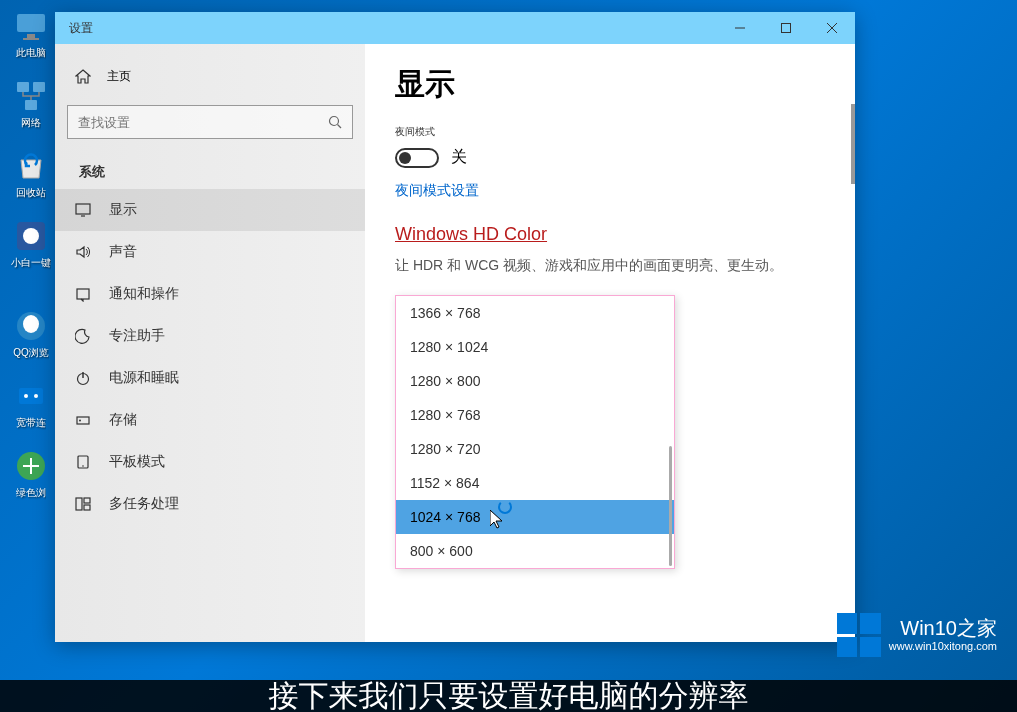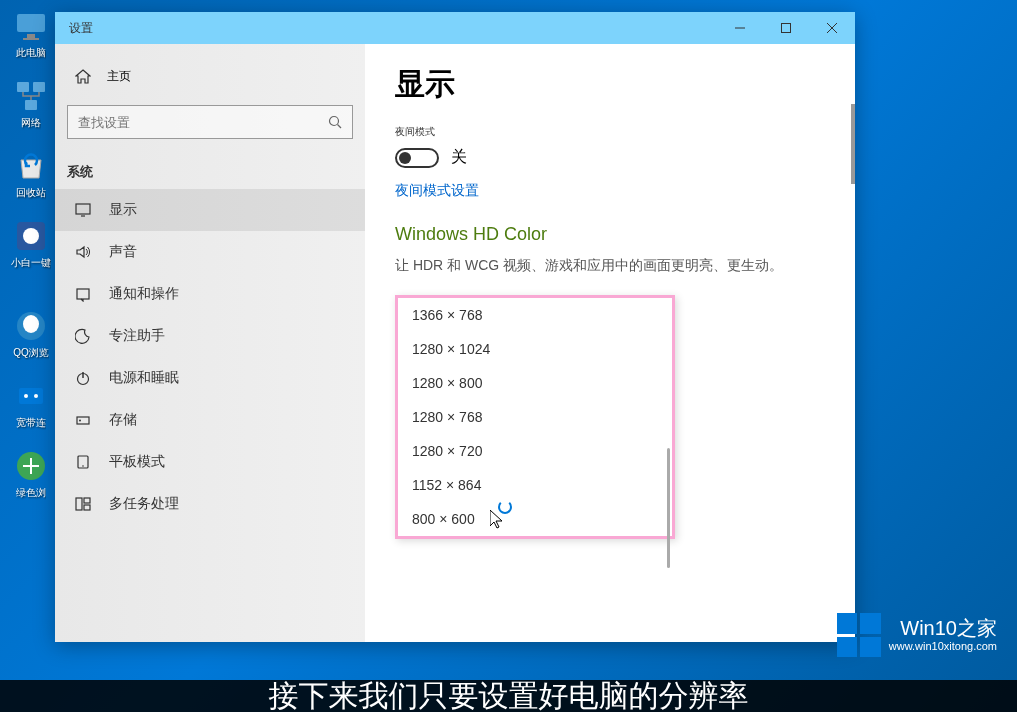--- a/index.html
+++ b/index.html
@@ -19,37 +19,37 @@
     .titlebar-controls { display: flex; }
     .titlebar-btn { width: 46px; height: 32px; display: flex; align-items: center; justify-content: center; cursor: pointer; font-size: 11px; color: #333; }
     
     .window-body { flex: 1; display: flex; overflow: hidden; }
     
     .sidebar { width: 310px; background: linear-gradient(to right, #e8e8e8, #f0f0f0); padding: 14px 0; overflow-y: auto; }
     .home-row { display: flex; align-items: center; padding: 10px 20px; cursor: pointer; font-size: 12px; }
     .home-row svg { margin-right: 16px; }
     .search-box { margin: 10px 12px 16px 12px; height: 34px; border: 1px solid #999; background: rgba(255,255,255,0.5); display: flex; align-items: center; padding: 16px 10px; }
     .search-box input { flex: 1; border: none; background: transparent; font-size: 13px; outline: none; color: #666; }
-    .category-label { padding: 8px 12px; font-size: 13px; font-weight: 600; color: #333; }
+    .category-label { padding: 8px 24px; font-size: 13px; font-weight: 600; color: #333; }
     .sidebar-item { display: flex; align-items: center; padding: 12px 20px; cursor: pointer; font-size: 14px; color: #333; }
     .sidebar-item svg { margin-right: 18px; flex-shrink: 0; }
     .sidebar-item.active { background: rgba(0,0,0,0.08); }
     
     .content { flex: 1; padding: 20px 30px; overflow-y: auto; position: relative; background: white; }
     .content h1 { font-size: 30px; font-weight: 600; margin-bottom: 20px; }
     .content h2 { font-size: 20px; font-weight: 400; margin-bottom: 16px; color: #333; }
-    .content h3 { font-size: 18px; font-weight: 400; margin-bottom: 12px; margin-top: 24px; color: #4d7c0f; }
+    .content h3 { font-size: 18px; font-weight: 400; margin-bottom: 12px; margin-top: 24px; color: #b91c1c; text-decoration: underline; }
     .setting-label { font-size: 10px; margin-bottom: 8px; color: #333; }
     .toggle-row { display: flex; align-items: center; gap: 12px; margin-bottom: 14px; }
     .toggle { width: 44px; height: 20px; border: 2px solid #333; border-radius: 10px; position: relative; cursor: pointer; }
     .toggle-knob { width: 12px; height: 12px; background: #333; border-radius: 50%; position: absolute; left: 2px; top: 2px; }
     .link { color: #0066cc; font-size: 14px; cursor: pointer; }
     .desc-text { font-size: 14px; color: #555; margin-bottom: 20px; }
     
-    .dropdown-open { position: relative; width: 280px; border: 3px solid #f9a8d4; background: white; box-shadow: 2px 2px 8px rgba(0,0,0,0.15); }
+    .dropdown-open { position: relative; width: 280px; border: 1px solid #f9a8d4; background: white; box-shadow: 2px 2px 8px rgba(0,0,0,0.15); }
     .dropdown-scroll { position: absolute; right: 2px; top: 150px; width: 3px; height: 120px; background: #aaa; border-radius: 2px; }
     .dropdown-option { padding: 9px 14px; font-size: 14px; cursor: pointer; color: #333; }
     .dropdown-option.selected { background: #4fa3e3; color: #000; }
     
     .cursor-overlay { position: absolute; left: 490px; top: 510px; pointer-events: none; z-index: 100; }
     .wait-spinner { position: absolute; left: 498px; top: 500px; width: 14px; height: 14px; border: 2px solid #0078d7; border-top-color: transparent; border-radius: 50%; z-index: 101; }
     
     .content-scrollbar { position: absolute; right: 0; top: 60px; width: 4px; height: 80px; background: #999; }
     
     .watermark { position: absolute; right: 20px; bottom: 55px; color: white; text-align: right; display: flex; align-items: center; gap: 8px; z-index: 50; }
@@ -251,20 +251,21 @@
         <div class="desc-text">让 HDR 和 WCG 视频、游戏和应用中的画面更明亮、更生动。</div>
 
         <div class="dropdown-open">
           <div class="dropdown-scroll"></div>
           <div class="dropdown-option">1366 × 768</div>
           <div class="dropdown-option">1280 × 1024</div>
           <div class="dropdown-option">1280 × 800</div>
           <div class="dropdown-option">1280 × 768</div>
           <div class="dropdown-option">1280 × 720</div>
           <div class="dropdown-option">1152 × 864</div>
+          <div class="dropdown-option selected">1024 × 768</div>
           <div class="dropdown-option">800 × 600</div>
         </div>
       </div>
     </div>
   </div>
 
   <svg class="cursor-overlay" width="16" height="20">
     <path d="M0 0 L0 16 L4 12 L7 18 L9 17 L6 11 L12 11 Z" fill="white" stroke="black" stroke-width="1"></path>
   </svg>
   <div class="wait-spinner"></div>

